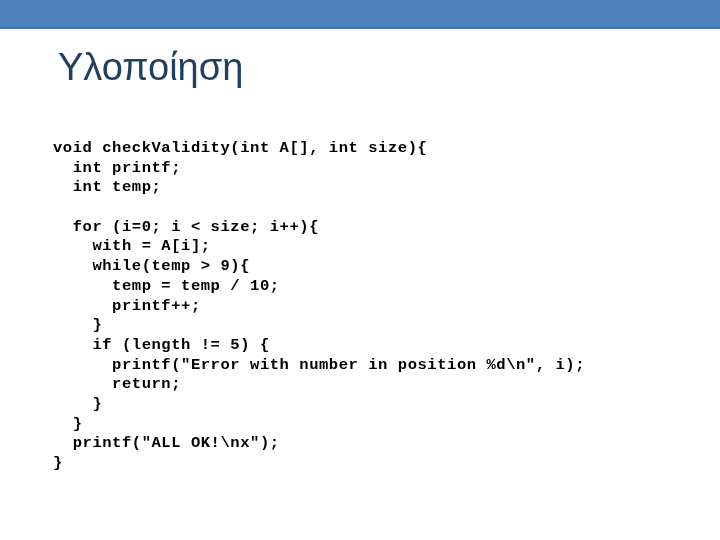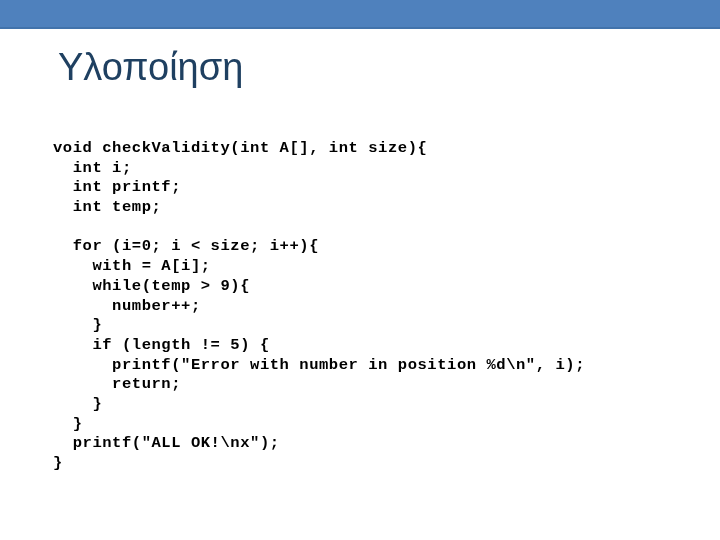--- a/index.html
+++ b/index.html
@@ -73,28 +73,28 @@
 
 <div id="slide">
 
   <div id="top-banner"></div>
   <div id="top-banner-edge"></div>
 
   <div id="slide-title">Υλοποίηση</div>
 
   <div id="code-block">
       <div class="code-line">void checkValidity(int A[], int size){</div>
-      <div class="code-line">  int i;</div>
       <div class="code-line">  int printf;</div>
       <div class="code-line">  int temp;</div>
       <div class="code-line blank">&nbsp;</div>
       <div class="code-line">  for (i=0; i &lt; size; i++){</div>
       <div class="code-line">    with = A[i];</div>
       <div class="code-line">    while(temp &gt; 9){</div>
-      <div class="code-line">      number++;</div>
+      <div class="code-line">      temp = temp / 10;</div>
+      <div class="code-line">      printf++;</div>
       <div class="code-line">    }</div>
       <div class="code-line">    if (length != 5) {</div>
       <div class="code-line">      printf("Error with number in position %d\n", i);</div>
       <div class="code-line">      return;</div>
       <div class="code-line">    }</div>
       <div class="code-line">  }</div>
       <div class="code-line">  printf("ALL OK!\nx");</div>
       <div class="code-line">}</div>
     </div>
 

